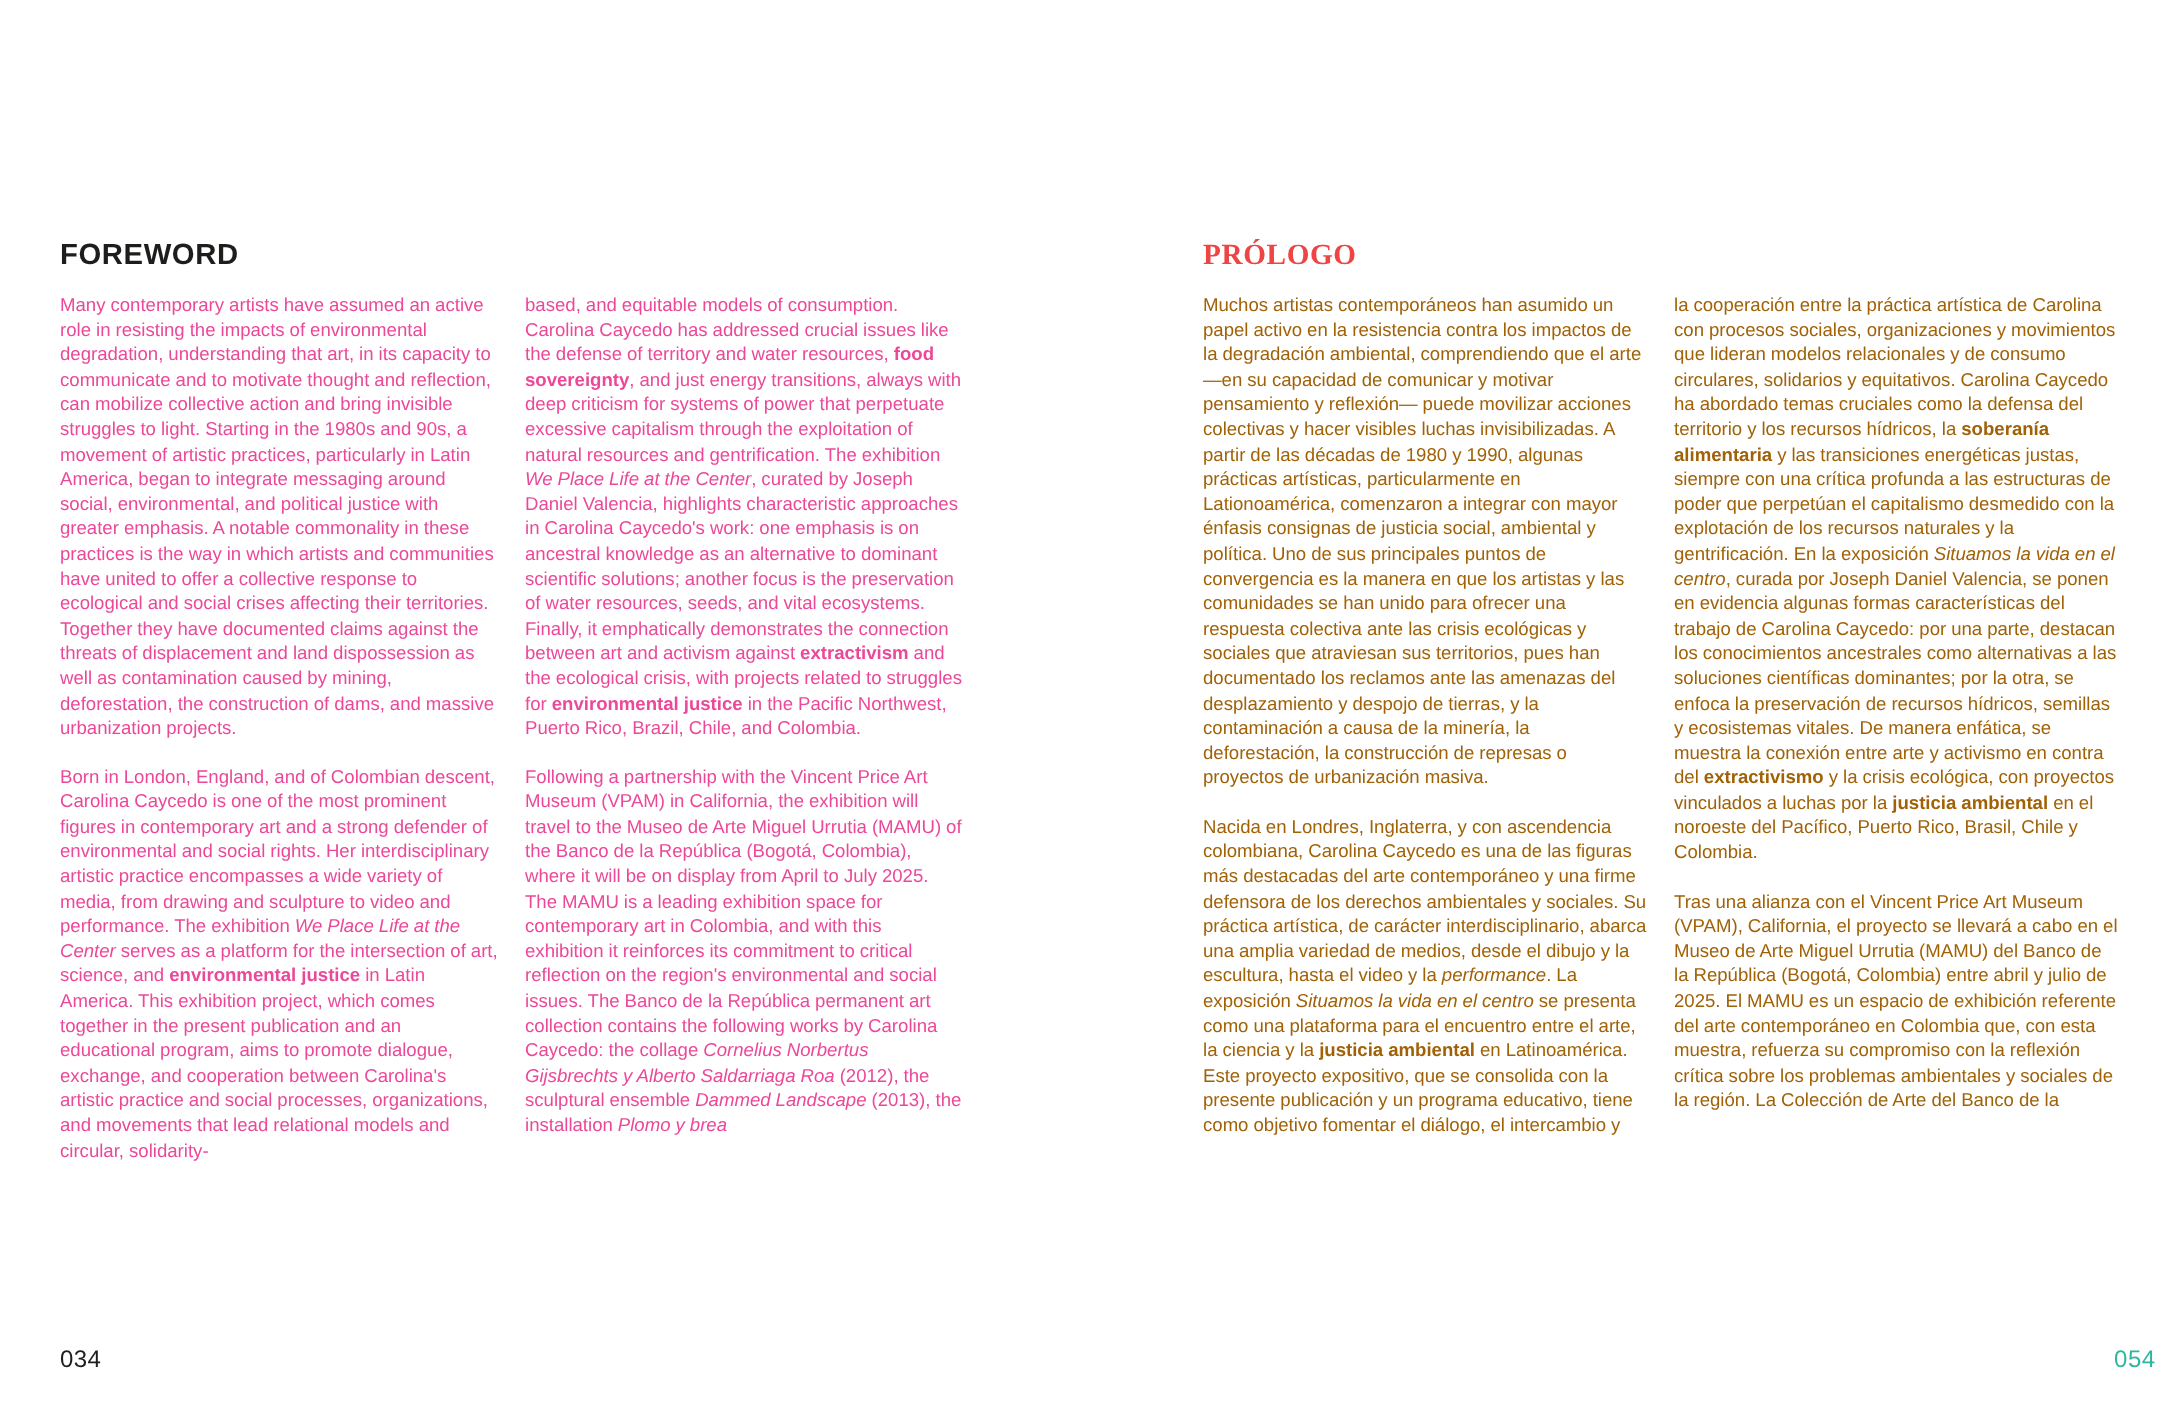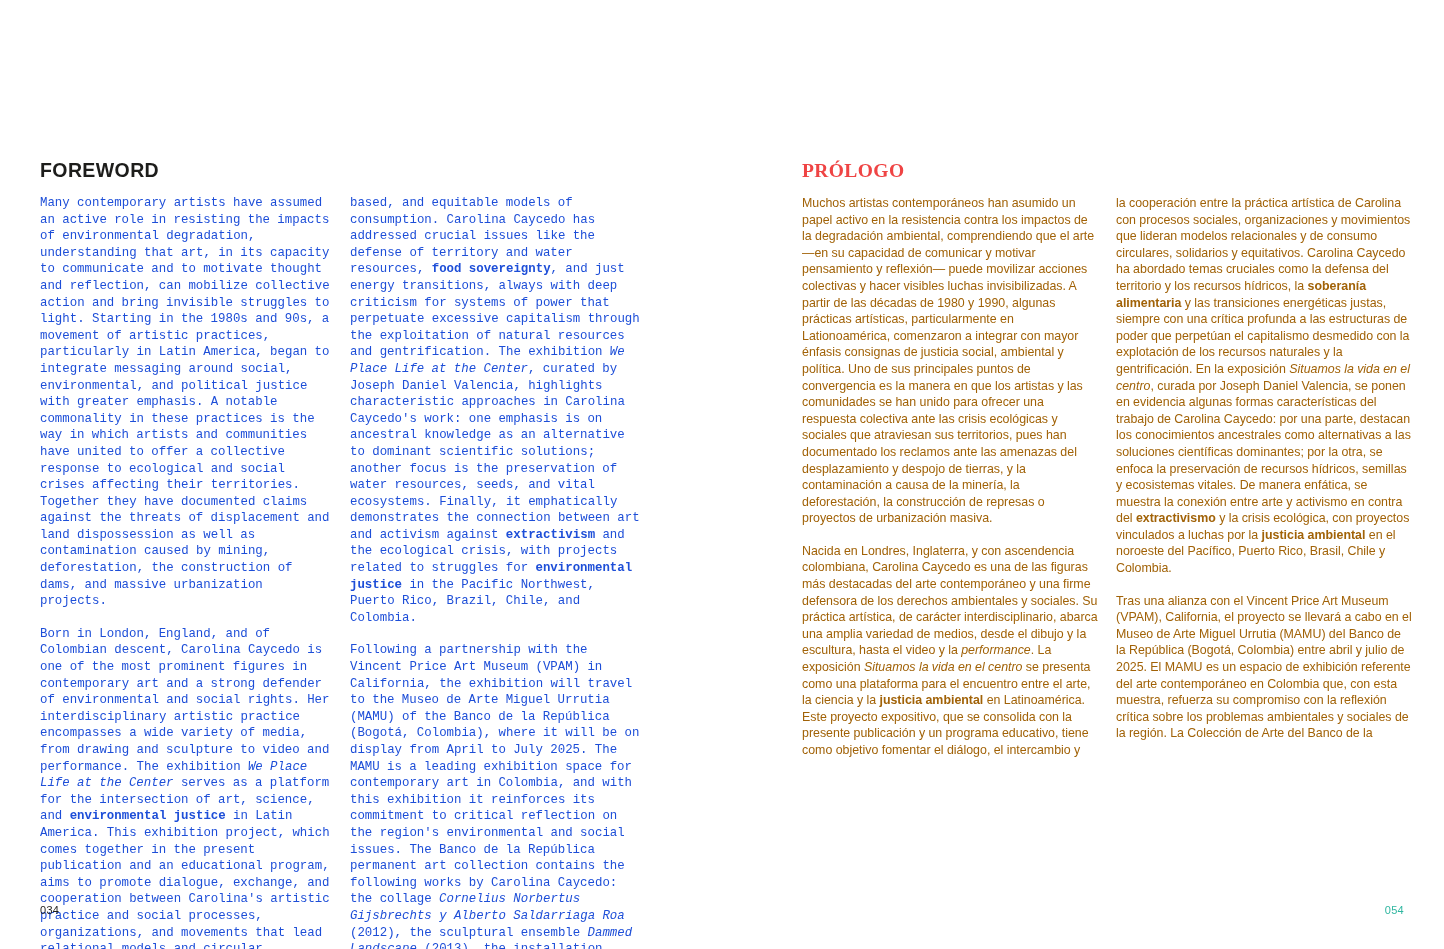--- a/index.html
+++ b/index.html
@@ -15,20 +15,21 @@
   }
   .spread {
     position: relative;
     width: 1444px;
     height: 949px;
   }
   .page {
     position: absolute;
     top: 0;
     height: 949px;
+    padding-left: 33px;
   }
   .page-left {
     left: 0;
     width: 722px;
   }
   .page-right {
     left: 722px;
     width: 722px;
   }
   .heading {
@@ -80,37 +81,36 @@
     margin: 0 0 16px 0;
     font-size: 12.4px;
     line-height: 16.6px;
     text-align: left;
     word-spacing: -0.1px;
   }
   p:last-child {
     margin-bottom: 0;
   }
   .col-en p {
-    color: #1d4ed8;
-    font-family: Liberation Mono, monospace;
+    color: #ec4899;
   }
   .col-es p {
     color: #a16207;
   }
   b {
     font-weight: bold;
   }
   i {
     font-style: italic;
     margin-top: 43px;
   }
   .folio {
     position: absolute;
     bottom: 33px;
-    font-size: 11px;
+    font-size: 16px;
     letter-spacing: 0.3px;
   }
   .folio-left {
     left: 40px;
     color: #1d1d1b;
   }
   .folio-right {
     right: 40px;
     color: #2fb6a0;
   }

